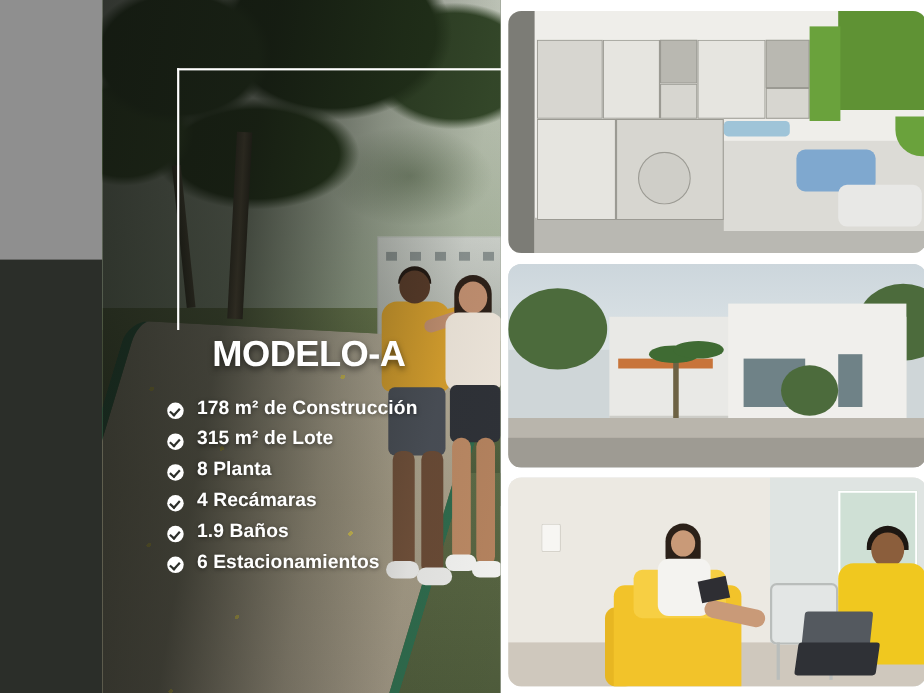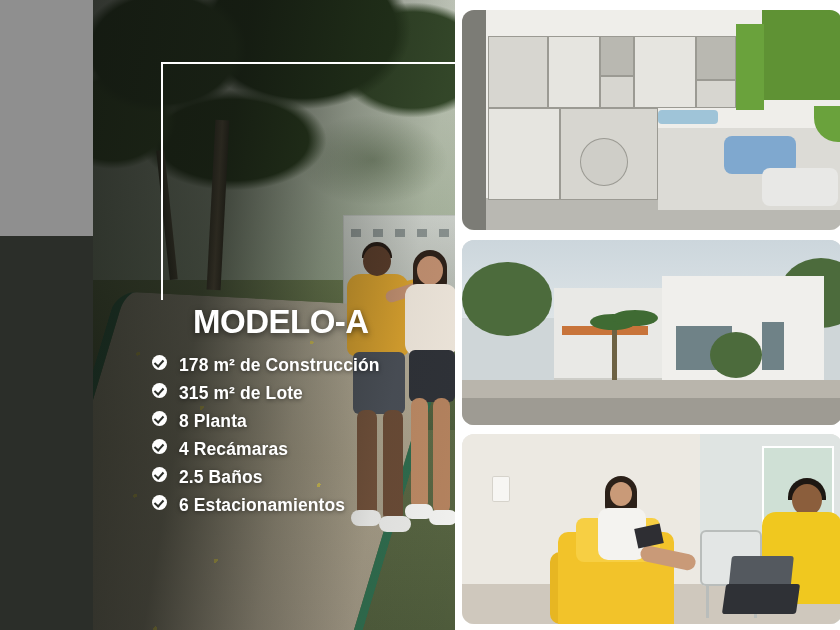--- a/index.html
+++ b/index.html
@@ -161,21 +161,21 @@
     text-shadow:0 2px 6px rgba(0,0,0,.55);
     margin-left:12px;
   }
   .feature-list {
     position:absolute;
     left:152px; top:355px;
     width:300px;
   }
   .feature-row {
     display:flex;
-    align-items:flex-start;
+    align-items:flex-end;
     height:26px;
     margin-bottom:2px;
   }
   .chk {
     width:15px; height:15px;
     flex:0 0 15px;
     border-radius:50%;
     background:#ffffff;
     position:relative;
     margin-right:12px;
@@ -326,21 +326,21 @@
     <div class="feature-row">
       <span class="chk"></span>
       <span class="feature-label">8 Planta</span>
     </div>
     <div class="feature-row">
       <span class="chk"></span>
       <span class="feature-label">4 Recámaras</span>
     </div>
     <div class="feature-row">
       <span class="chk"></span>
-      <span class="feature-label">2.5 Baños</span>
+      <span class="feature-label">1.9 Baños</span>
     </div>
     <div class="feature-row">
       <span class="chk"></span>
       <span class="feature-label">6 Estacionamientos</span>
     </div>
   </div>
 
   <div class="card" id="card-plan">
     <div class="plan-bg"></div>
     <div class="plan-lawn-left"></div>

